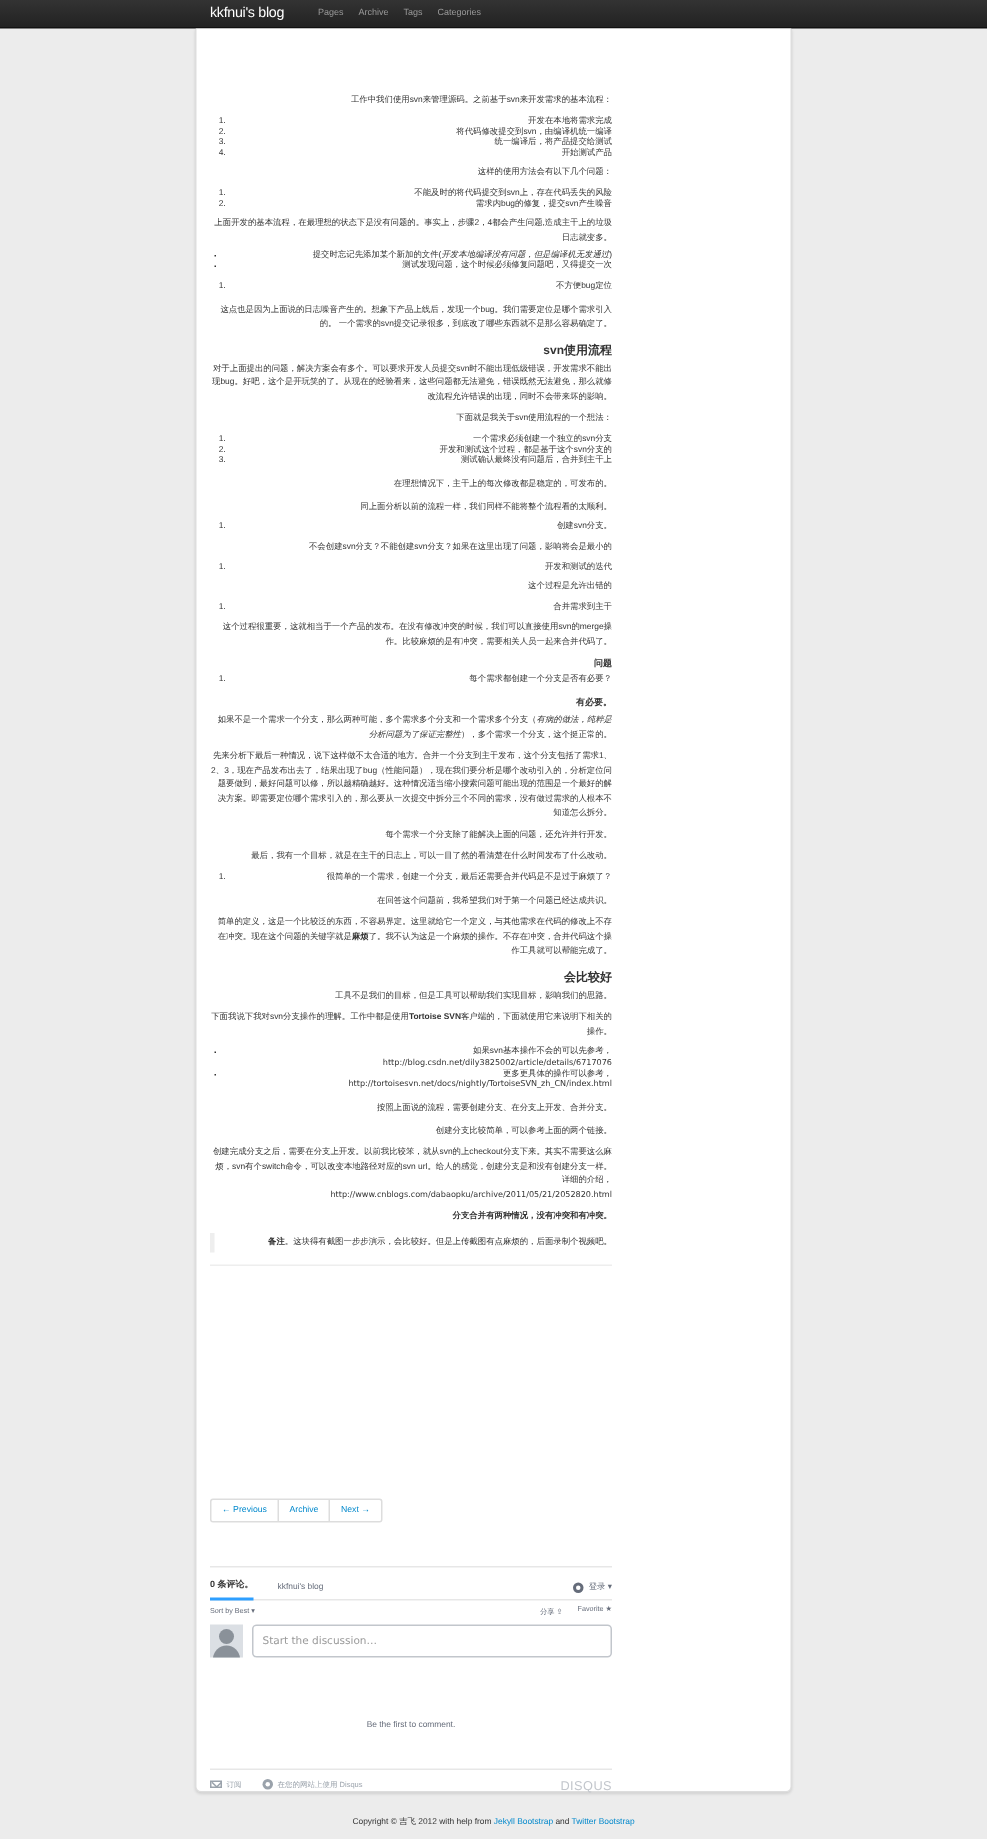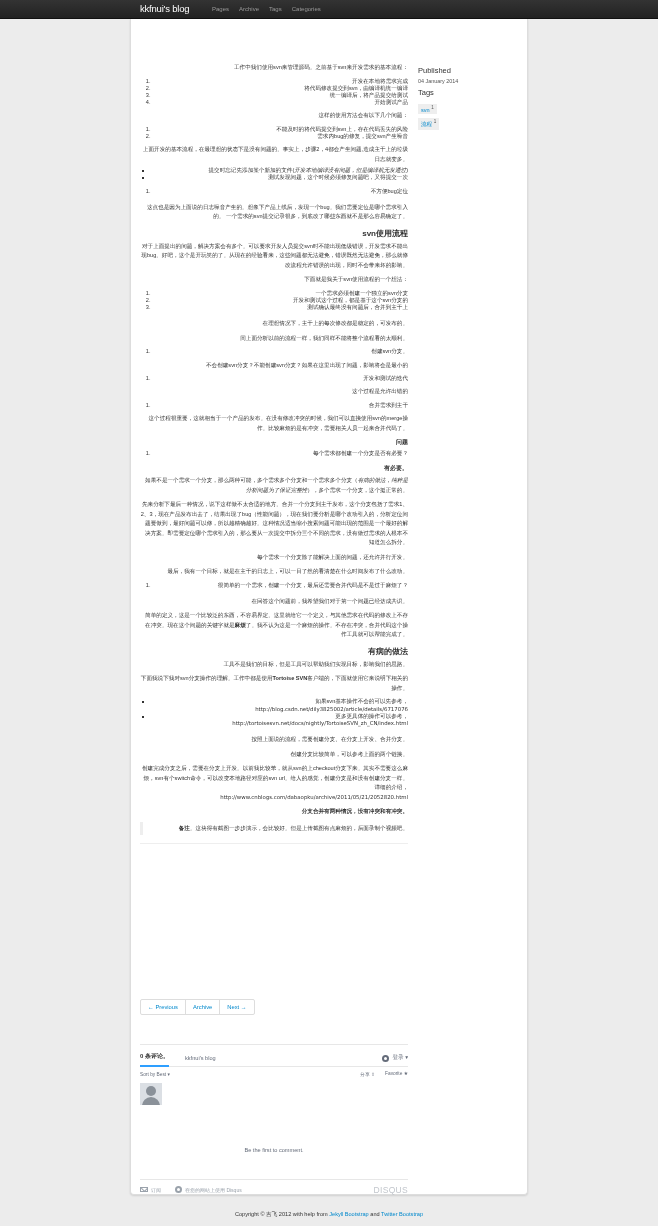--- a/index.html
+++ b/index.html
@@ -187,44 +187,35 @@
     <p><span>如果不是一个需求一个分支，那么两种可能，多个需求多个分支和一个需求多个分支（</span><em>有病的做法，纯粹是分析问题为了保证完整性</em><span>），多个需求一个分支，这个挺正常的。</span></p>
     <p>先来分析下最后一种情况，说下这样做不太合适的地方。合并一个分支到主干发布，这个分支包括了需求1、2、3，现在产品发布出去了，结果出现了bug（性能问题），现在我们要分析是哪个改动引入的，分析定位问题要做到，最好问题可以修，所以越精确越好。这种情况适当缩小搜索问题可能出现的范围是一个最好的解决方案。即需要定位哪个需求引入的，那么要从一次提交中拆分三个不同的需求，没有做过需求的人根本不知道怎么拆分。</p>
     <p>每个需求一个分支除了能解决上面的问题，还允许并行开发。</p>
     <p>最后，我有一个目标，就是在主干的日志上，可以一目了然的看清楚在什么时间发布了什么改动。</p>
     <ol>
         <li>很简单的一个需求，创建一个分支，最后还需要合并代码是不是过于麻烦了？</li>
       </ol>
     <p style="margin-top:8px">在回答这个问题前，我希望我们对于第一个问题已经达成共识。</p>
     <p><span>简单的定义，这是一个比较泛的东西，不容易界定。这里就给它一个定义，与其他需求在代码的修改上不存在冲突。现在这个问题的关键字就是</span><b>麻烦</b><span>了。我不认为这是一个麻烦的操作。不存在冲突，合并代码这个操作工具就可以帮能完成了。</span></p>
 
-    <h3>有病的做法</h3>
+    <h3>会比较好</h3>
     <p>工具不是我们的目标，但是工具可以帮助我们实现目标，影响我们的思路。</p>
     <p><span>下面我说下我对svn分支操作的理解。工作中都是使用</span><b>Tortoise SVN</b><span>客户端的，下面就使用它来说明下相关的操作。</span></p>
     <ul>
       <li><span>如果svn基本操作不会的可以先参考，</span><br><span class="url">http://blog.csdn.net/dily3825002/article/details/6717076</span></li>
       <li><span>更多更具体的操作可以参考，</span><br><span class="url">http://tortoisesvn.net/docs/nightly/TortoiseSVN_zh_CN/index.html</span></li>
     </ul>
     <p style="margin-top:8px">按照上面说的流程，需要创建分支、在分支上开发、合并分支。</p>
     <p>创建分支比较简单，可以参考上面的两个链接。</p>
     <p><span>创建完成分支之后，需要在分支上开发。以前我比较笨，就从svn的上checkout分支下来。其实不需要这么麻烦，svn有个switch命令，可以改变本地路径对应的svn url。给人的感觉，创建分支是和没有创建分支一样。详细的介绍，</span><br><span class="url">http://www.cnblogs.com/dabaopku/archive/2011/05/21/2052820.html</span></p>
     <p style="font-weight:bold">分支合并有两种情况，没有冲突和有冲突。</p>
     <blockquote><b>备注</b><span>。这块得有截图一步步演示，会比较好。但是上传截图有点麻烦的，后面录制个视频吧。</span></blockquote>
     <hr>
   </div>
 
-  <div class="sidebar">
-    <h4>Published</h4>
-    <div class="date">04 January 2014</div>
-    <h4>Tags</h4>
-    <ul>
-      <li><a class="tag"><span>svn</span> <sup>1</sup></a></li>
-      <li><a class="tag"><span>流程</span> <sup>1</sup></a></li>
-    </ul>
-  </div>
 
   <div class="pager">
     <a>← Previous</a>
     <a>Archive</a>
     <a>Next →</a>
   </div>
   <div class="divider1"></div>
 
   <div class="disqus">
     <div class="dq-tabs">
@@ -237,20 +228,21 @@
     </div>
     <div class="dq-sort">
       <span>Sort by Best ▾</span>
       <div class="right">
         <span>分享 ⇪</span>
         <span>Favorite ★</span>
       </div>
     </div>
     <div class="dq-compose">
       <div class="dq-avatar"></div>
+      <div class="dq-input">Start the discussion…</div>
     </div>
     <div class="dq-empty">Be the first to comment.</div>
     <div class="dq-footer">
       <span class="sub">
           <span class="mail"></span>
           <span>订阅</span>
         </span>
       <span class="use">
           <span class="d"></span>
           <span>在您的网站上使用 Disqus</span>

